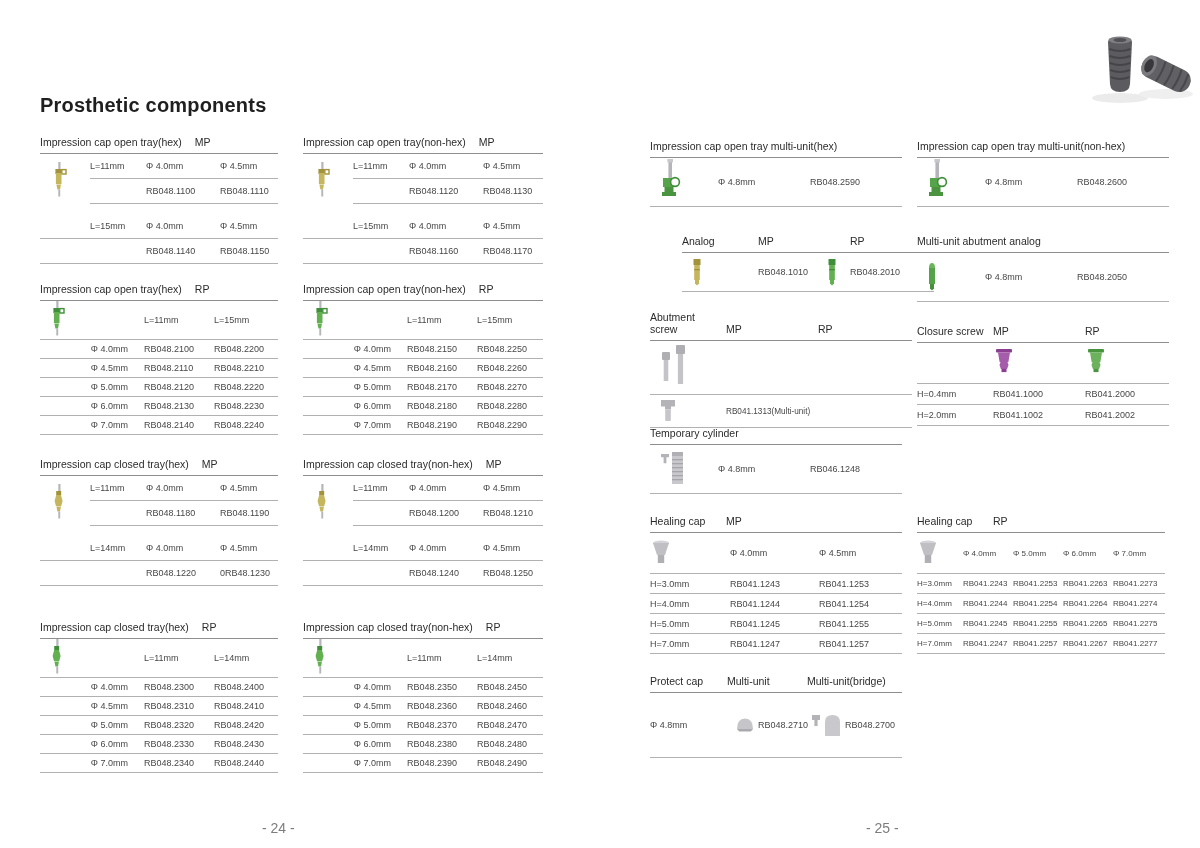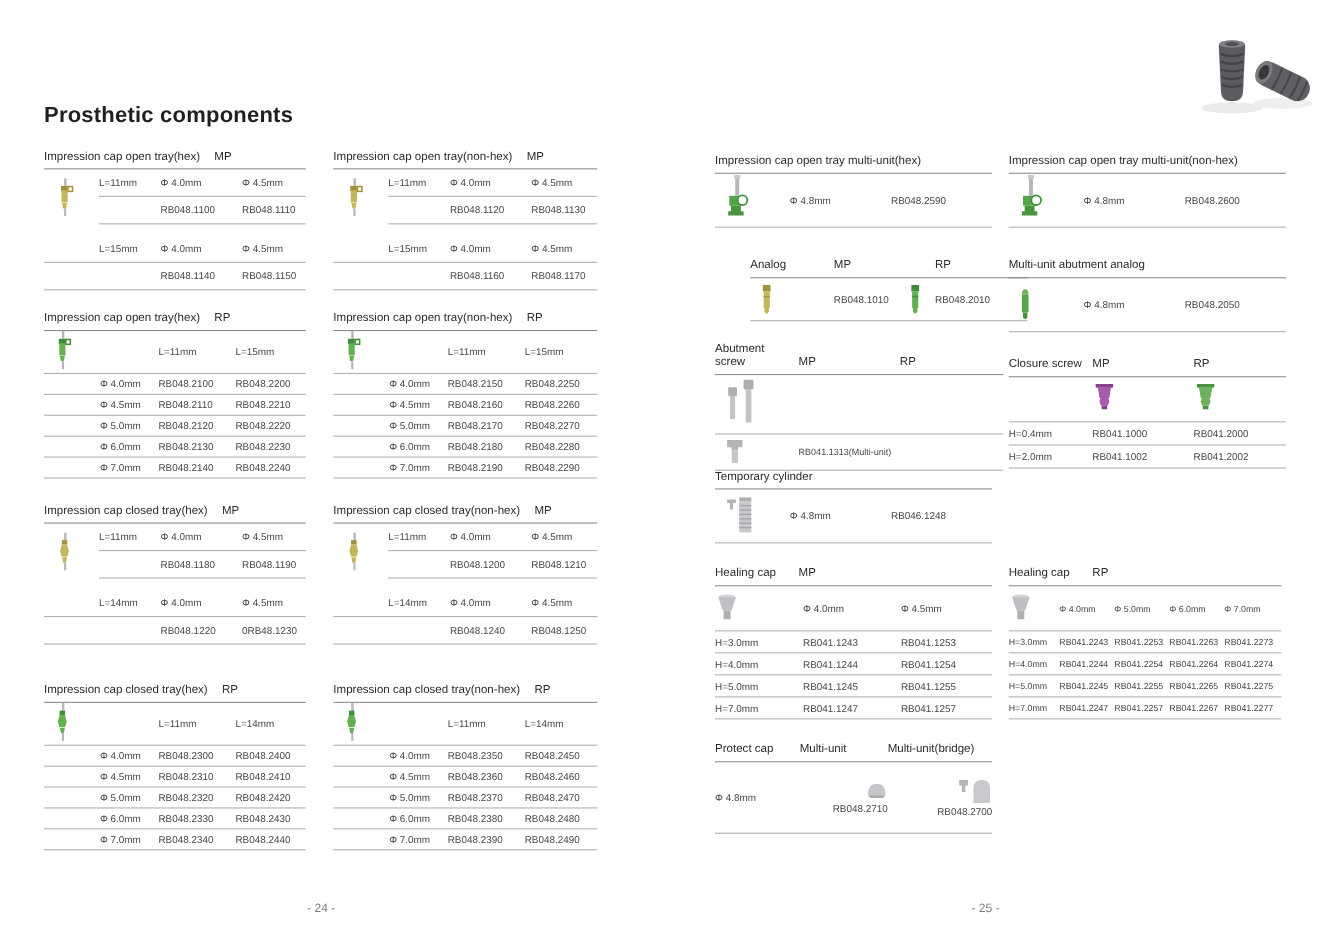--- a/index.html
+++ b/index.html
@@ -1,20 +1,20 @@
 <!DOCTYPE html>
 <html><head>
 <meta charset="utf-8">
 <style>
 *{margin:0;padding:0;box-sizing:border-box}
 html,body{width:1200px;height:848px}
 body{background:#fff;font-family:"Liberation Sans",sans-serif;color:#454545;position:relative;overflow:hidden}
 h1.pt{position:absolute;left:40px;top:94px;font-size:20px;font-weight:700;color:#1f1f1f;letter-spacing:.2px}
 .hero{position:absolute;left:1080px;top:28px}
-.pageno{position:absolute;top:820px;font-size:11px;color:#7d7d7d;width:60px;text-align:center}
+.pageno{position:absolute;top:820px;font-size:14px;color:#7d7d7d;width:60px;}
 #pn-l{left:262px}#pn-r{left:866px}
 
 section.sec{position:absolute;font-size:9px;color:#474747}
 .sh{display:flex;align-items:flex-end;height:15px;margin-bottom:5px}
 .st{font-size:10.5px;font-weight:400;color:#2b2b2b;white-space:nowrap}
 .sh .tag{margin-left:13px}
 .hgrid{display:grid;align-items:end;margin-bottom:5px;height:15px}
 .hgrid.abh{height:27px}
 .abh .t0{width:64px;line-height:1.15;white-space:normal}
 .rl{height:1px;background:#b1b1b1}
@@ -49,21 +49,21 @@
 .trow.abr2 .cell,.absub .cell{font-size:8.2px}
 
 .hgrid.hh{grid-template-columns:76px 1fr}
 .trow.hm{grid-template-columns:80px 89px 1fr;height:19px}
 .trow.hr{grid-template-columns:46px 50px 50px 50px 1fr;height:19px}
 .trow.hr .cell{font-size:8px}
 .trow.icr{height:40px}
 
 .hgrid.hp,.trow.hp{grid-template-columns:77px 80px 1fr}
 .pr{height:64px}
-.pcol{display:flex;flex-direction:column;align-items:flex-end;gap:3px;padding-left:8px}
+.pcol{display:flex;flex-direction:row;align-items:center;gap:3px;padding-left:8px}
 
 #sec-ot-hex-mp{left:40px;top:133px;width:238px}
 #sec-ot-nonhex-mp{left:303px;top:133px;width:240px}
 #sec-ot-hex-rp{left:40px;top:280px;width:238px}
 #sec-ot-nonhex-rp{left:303px;top:280px;width:240px}
 #sec-ct-hex-mp{left:40px;top:455px;width:238px}
 #sec-ct-nonhex-mp{left:303px;top:455px;width:240px}
 #sec-ct-hex-rp{left:40px;top:618px;width:238px}
 #sec-ct-nonhex-rp{left:303px;top:618px;width:240px}
 #sec-mu-hex{left:650px;top:137px;width:252px}

